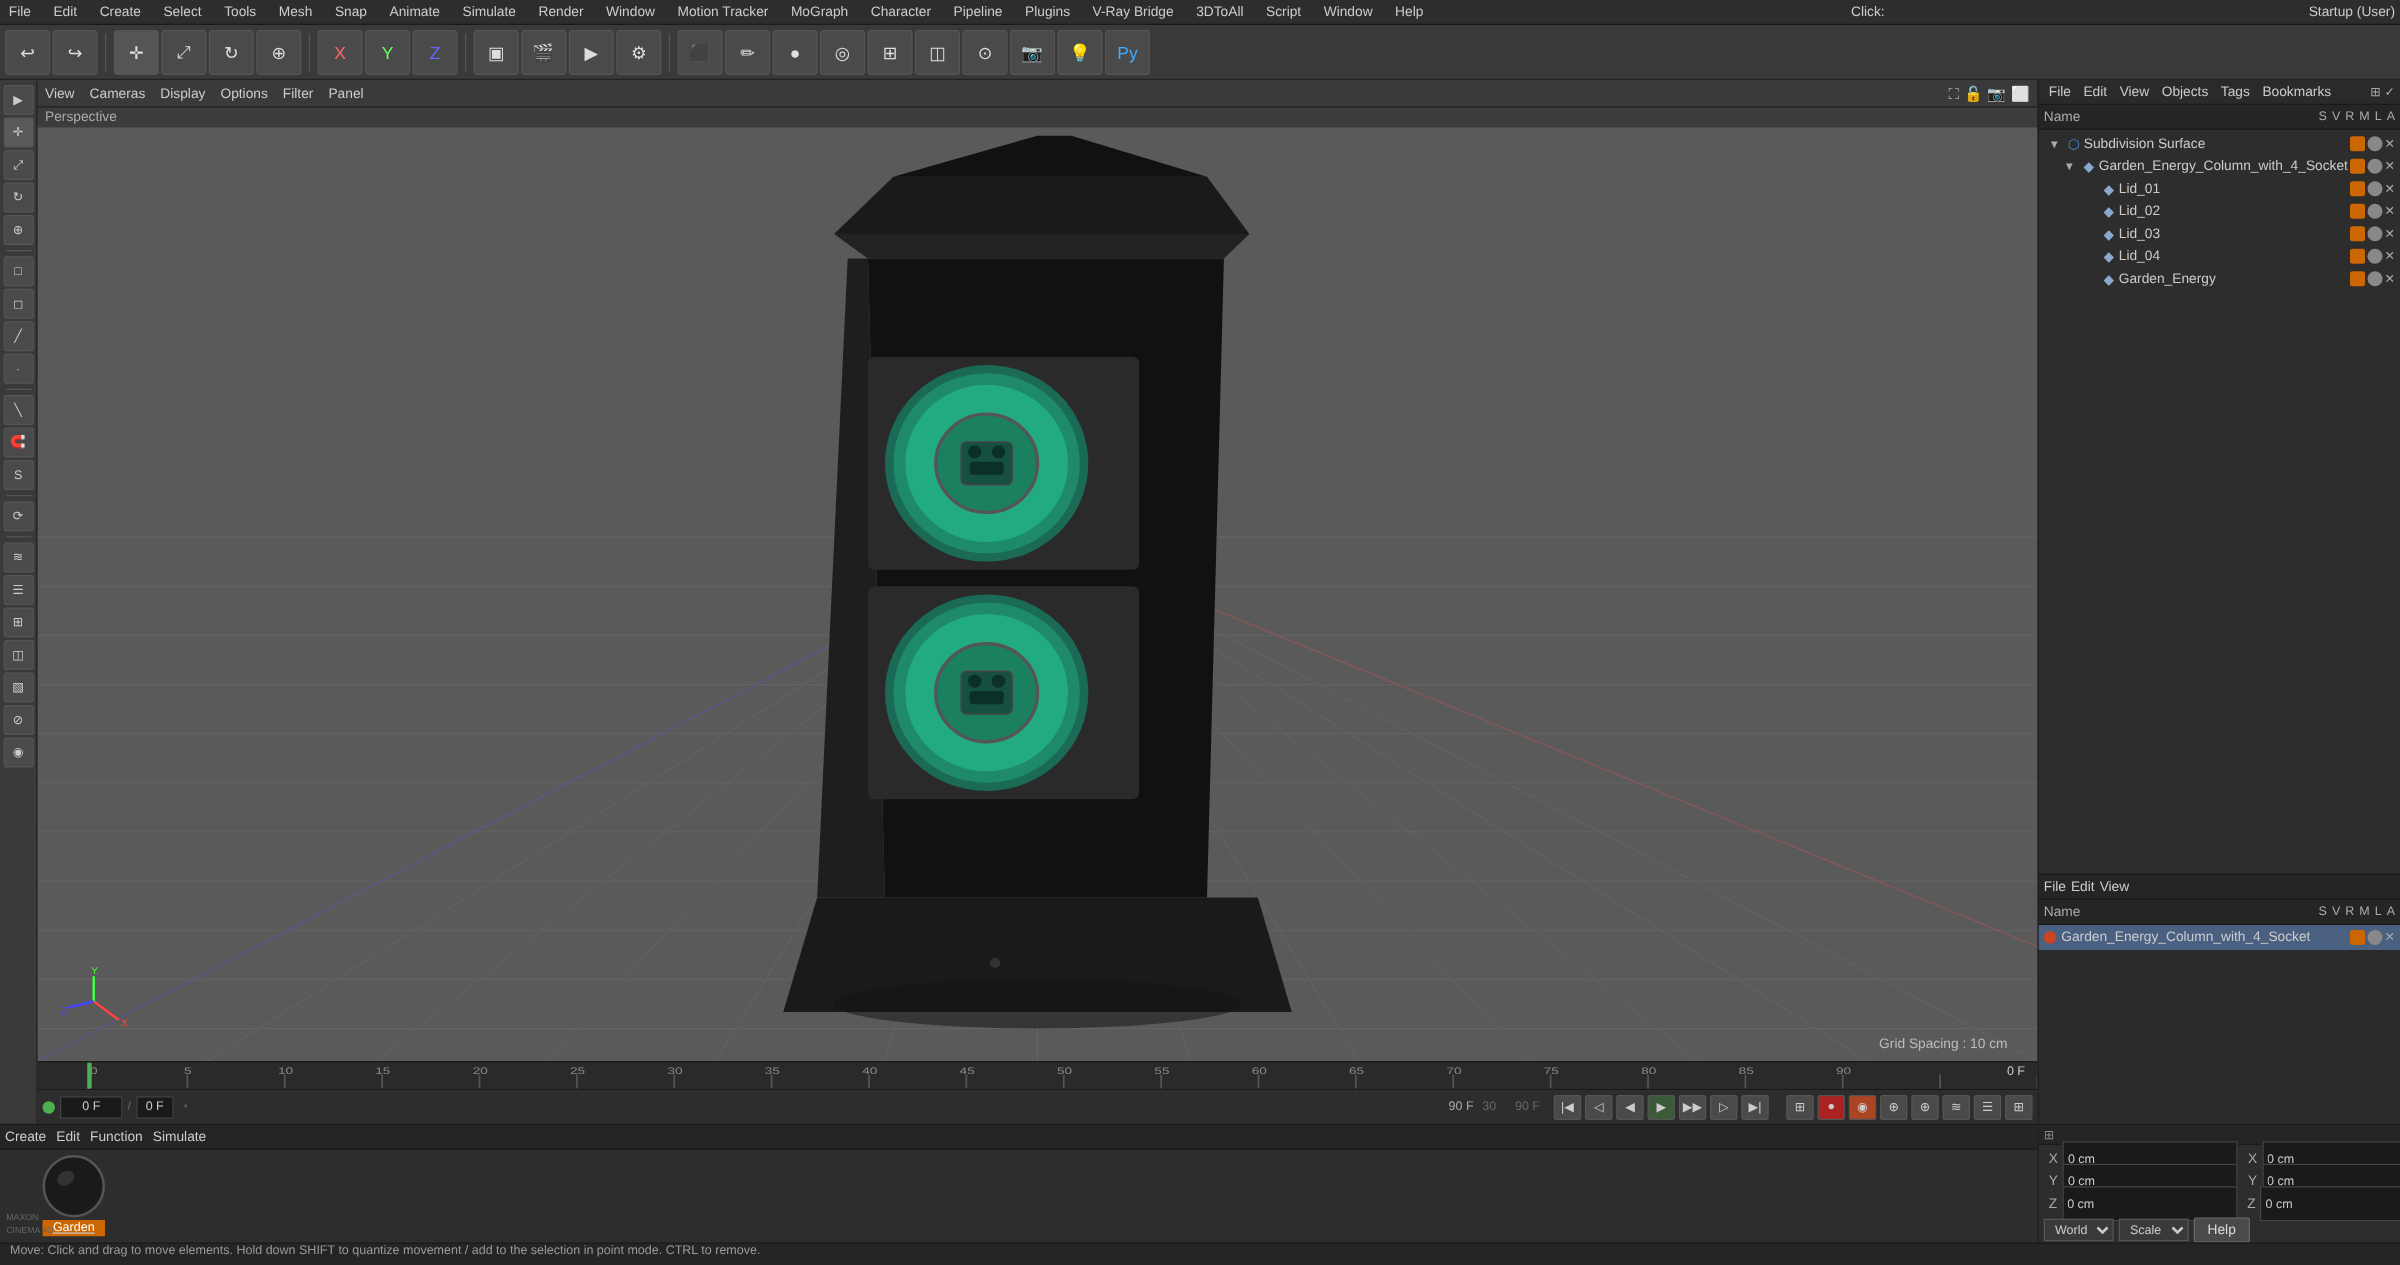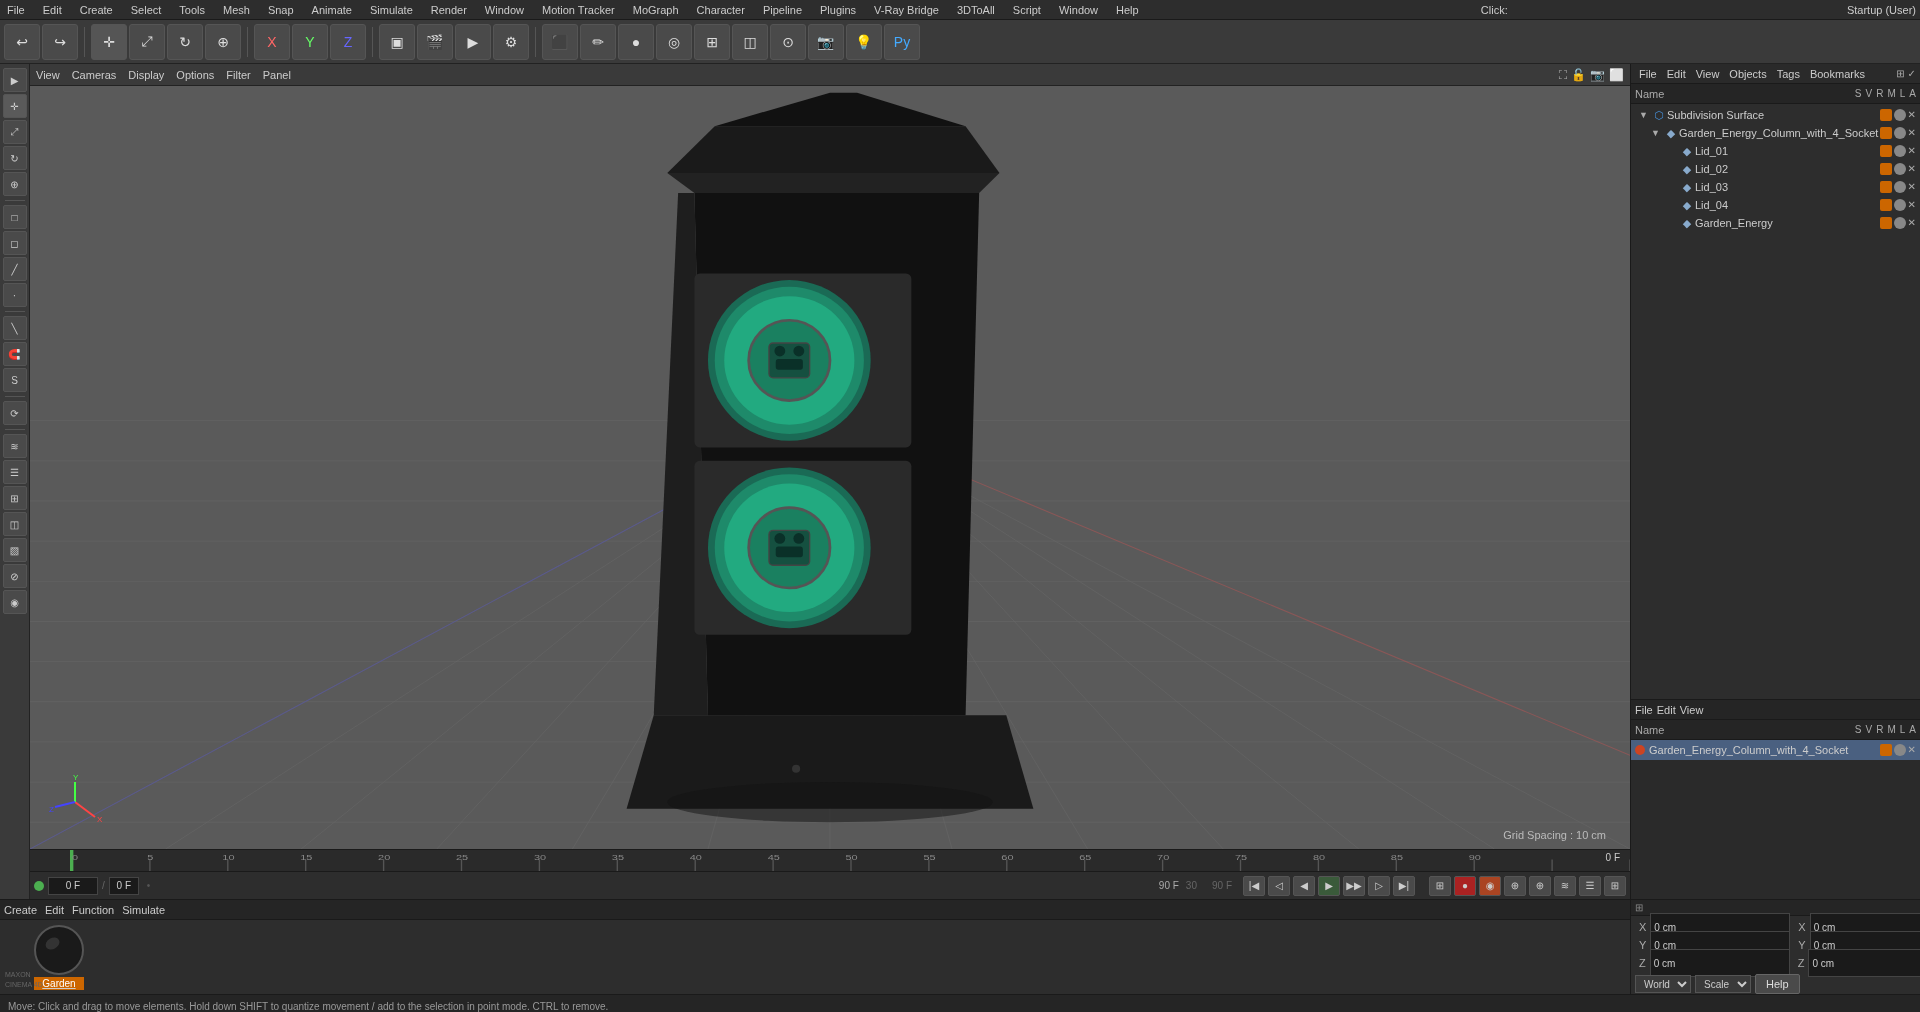--- a/index.html
+++ b/index.html
@@ -74,37 +74,37 @@
     .transport-btn { width: 22px; height: 20px; background: #4a4a4a; border: 1px solid #555; display: flex; align-items: center; justify-content: center; cursor: pointer; color: #ccc; font-size: 10px; border-radius: 2px; }
     .transport-right { margin-left: auto; display: flex; gap: 3px; align-items: center; }
 
     
     .bottom-area { display: flex; height: 95px; flex-shrink: 0; border-top: 1px solid #1a1a1a; }
 
     
     .mat-editor { flex: 1; background: #2d2d2d; display: flex; flex-direction: column; }
     .mat-editor-header { height: 20px; background: #252525; display: flex; align-items: center; padding: 0 4px; gap: 8px; border-bottom: 1px solid #1a1a1a; }
     .mat-editor-menu { color: #ccc; font-size: 11px; cursor: pointer; }
-    .mat-editor-content { flex: 1; display: flex; align-items: center; padding: 4px; gap: 8px; text-decoration: underline; }
+    .mat-editor-content { flex: 1; display: flex; padding: 4px; gap: 8px; text-decoration: underline; }
     .mat-swatch { width: 50px; height: 50px; border-radius: 50%; background: #1a1a1a; border: 2px solid #555; flex-shrink: 0; display: flex; align-items: center; justify-content: center; overflow: hidden; }
     .mat-label { font-size: 10px; color: #aaa; text-align: center; }
 
     
     .coord-panel { width: 290px; background: #2d2d2d; display: flex; flex-direction: column; border-left: 1px solid #1a1a1a; flex-shrink: 0; }
     .coord-row { height: 18px; display: flex; align-items: center; padding: 0 4px; gap: 4px; }
     .coord-label { width: 12px; color: #aaa; font-size: 11px; }
     .coord-field { flex: 1; height: 28px; background: #1a1a1a; border: 1px solid #444; color: #ccc; font-size: 10px; padding: 0 3px; }
     .coord-sep { width: 1px; background: #444; height: 14px; }
     .coord-section { padding: 2px 4px; }
     .coord-mode { height: 22px; display: flex; align-items: center; padding: 0 4px; gap: 4px; }
     .coord-dropdown { height: 18px; background: #3a3a3a; border: 1px solid #555; color: #ccc; font-size: 10px; padding: 0 4px; cursor: pointer; }
     .apply-btn { height: 20px; background: #4a4a4a; border: 1px solid #666; color: #ddd; font-size: 11px; padding: 0 10px; cursor: pointer; border-radius: 2px; }
 
     
-    .status-bar { height: 18px; background: #252525; display: flex; align-items: flex-end; padding: 0 8px; border-top: 1px solid #1a1a1a; flex-shrink: 0; }
+    .status-bar { height: 18px; background: #252525; display: flex; align-items: flex-start; padding: 0 8px; border-top: 1px solid #1a1a1a; flex-shrink: 0; }
     .status-text { font-size: 10px; color: #999; }
 
     
     ::-webkit-scrollbar { width: 8px; height: 8px; }
     ::-webkit-scrollbar-track { background: #2a2a2a; }
     ::-webkit-scrollbar-thumb { background: #555; border-radius: 2px; }
 
     .col-header { height: 20px; background: #252525; display: flex; align-items: center; padding: 0 4px; border-bottom: 1px solid #1a1a1a; font-size: 11px; color: #aaa; }
     .col-header span { flex: 1; }
     .col-header-icons { display: flex; gap: 4px; font-size: 10px; }
@@ -207,20 +207,21 @@
       <div class="viewport-header-item">Filter</div>
       <div class="viewport-header-item">Panel</div>
       <div class="viewport-header-icons">
         <span class="vh-icon">⛶</span>
         <span class="vh-icon">🔓</span>
         <span class="vh-icon">📷</span>
         <span class="vh-icon">⬜</span>
       </div>
     </div>
 
+    <div class="viewport-label">Perspective</div>
 
     <div class="viewport">
       <svg class="viewport-svg" viewBox="0 0 1180 570" preserveAspectRatio="none">
 
         <defs>
           <pattern id="smallGrid" width="30" height="30" patternUnits="userSpaceOnUse">
             <path d="M 30 0 L 0 0 0 30" fill="none" stroke="#666" stroke-width="0.3"></path>
           </pattern>
           <pattern id="grid" width="150" height="150" patternUnits="userSpaceOnUse">
             <rect width="150" height="150" fill="url(#smallGrid)"></rect>

